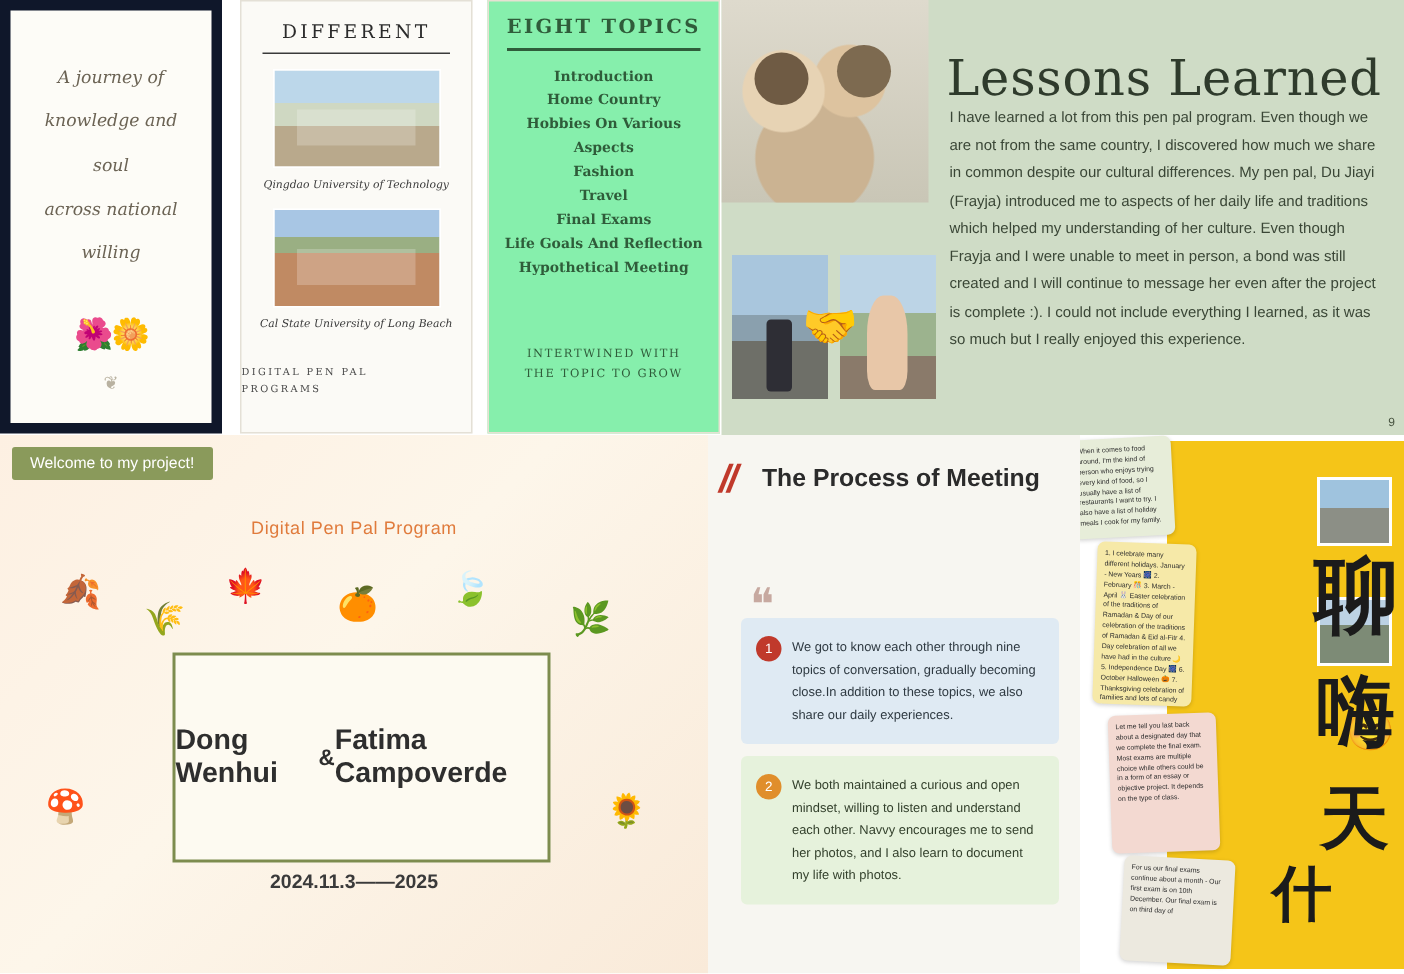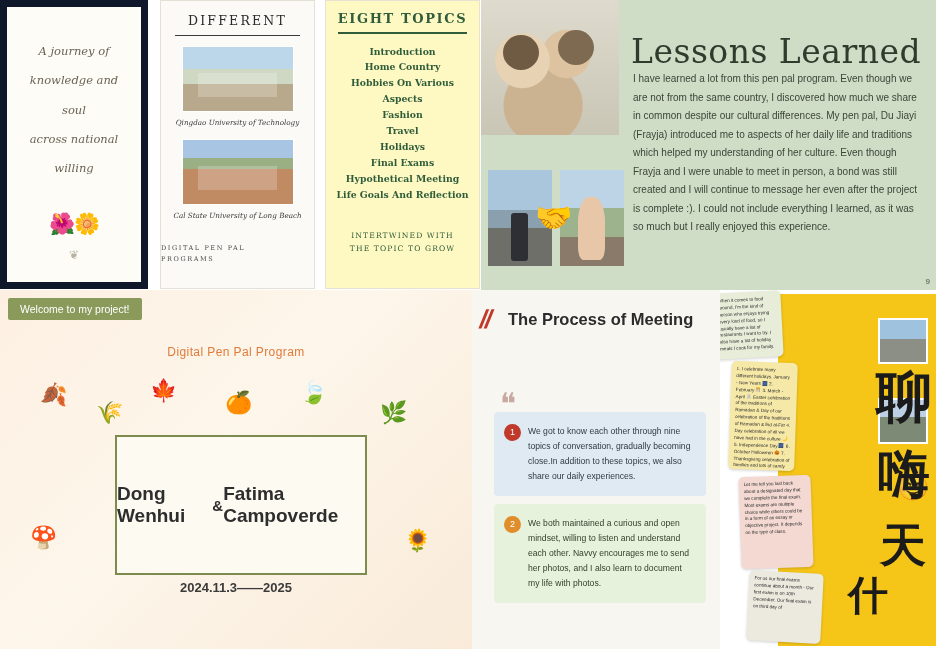--- a/index.html
+++ b/index.html
@@ -74,21 +74,21 @@
   }
   #card-different .foot {
     position: absolute; bottom: 22px; left: 0; right: 0;
     text-align: left; font-family: "DejaVu Serif", serif;
     font-size: 6.5px; letter-spacing: 1.6px; color: #4a4a4a; line-height: 1.8;
   }
 
   
   #card-topics {
     left: 325px; top: 0; width: 155px; height: 289px;
-    background: #fef9c3;
+    background: #86efac;
     border: 1px solid #e6e1d2;
   }
   #card-topics .ttl {
     text-align: center; font-family: "DejaVu Serif", serif;
     font-weight: bold; font-size: 13px; letter-spacing: 1.6px;
     color: #2f5c3a; margin-top: 10px;
   }
   #card-topics .rule { height: 1.5px; background: #2f5c3a; margin: 6px 12px 10px; }
   #card-topics ul { list-style: none; text-align: center; }
   #card-topics li {
@@ -288,24 +288,23 @@
 <div class="page" id="card-topics">
   <div class="ttl">EIGHT TOPICS</div>
   <div class="rule"></div>
   <ul>
     <li>Introduction</li>
     <li>Home Country</li>
     <li>Hobbies On Various</li>
     <li>Aspects</li>
     <li>Fashion</li>
     <li>Travel</li>
-    <li>Holidays</li>
     <li>Final Exams</li>
+    <li>Life Goals And Reflection</li>
     <li>Hypothetical Meeting</li>
-    <li>Life Goals And Reflection</li>
   </ul>
   <div class="foot">
     <div>INTERTWINED WITH</div>
     <div>THE TOPIC TO GROW</div>
   </div>
 </div>
 
 <div class="page" id="slide-lessons">
   <div class="puppy"></div>
   <h1>Lessons Learned</h1>

